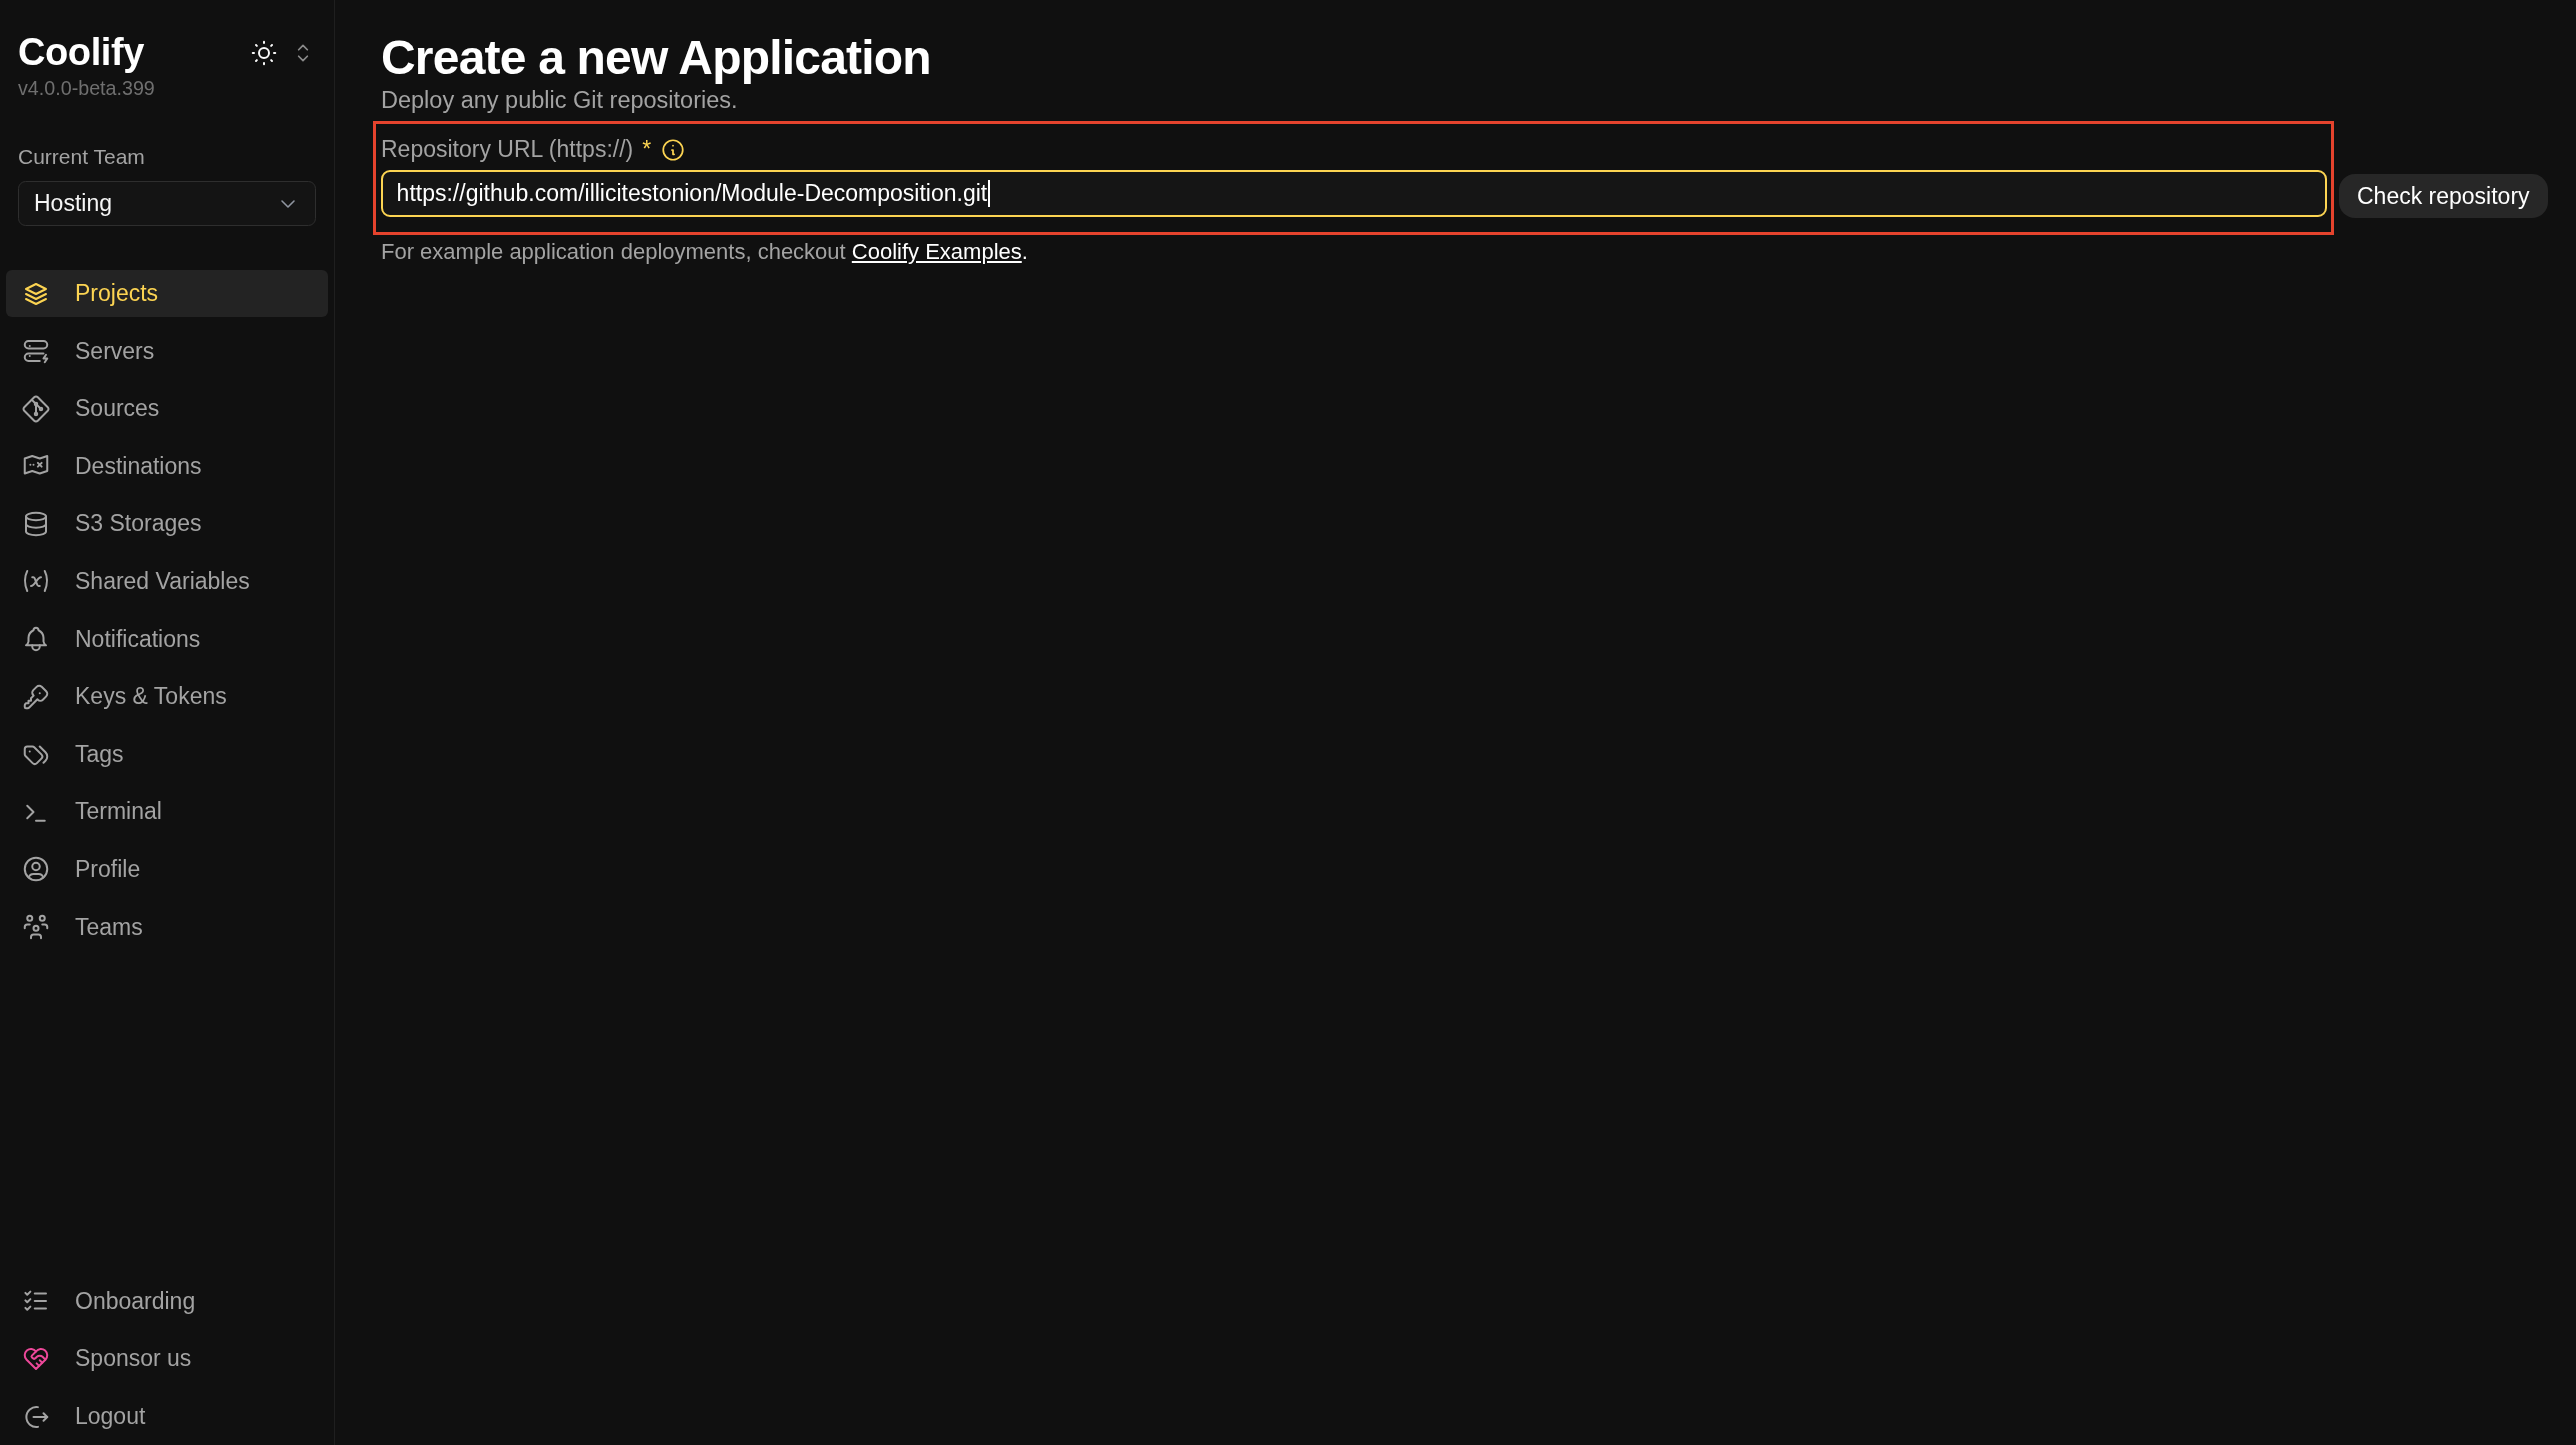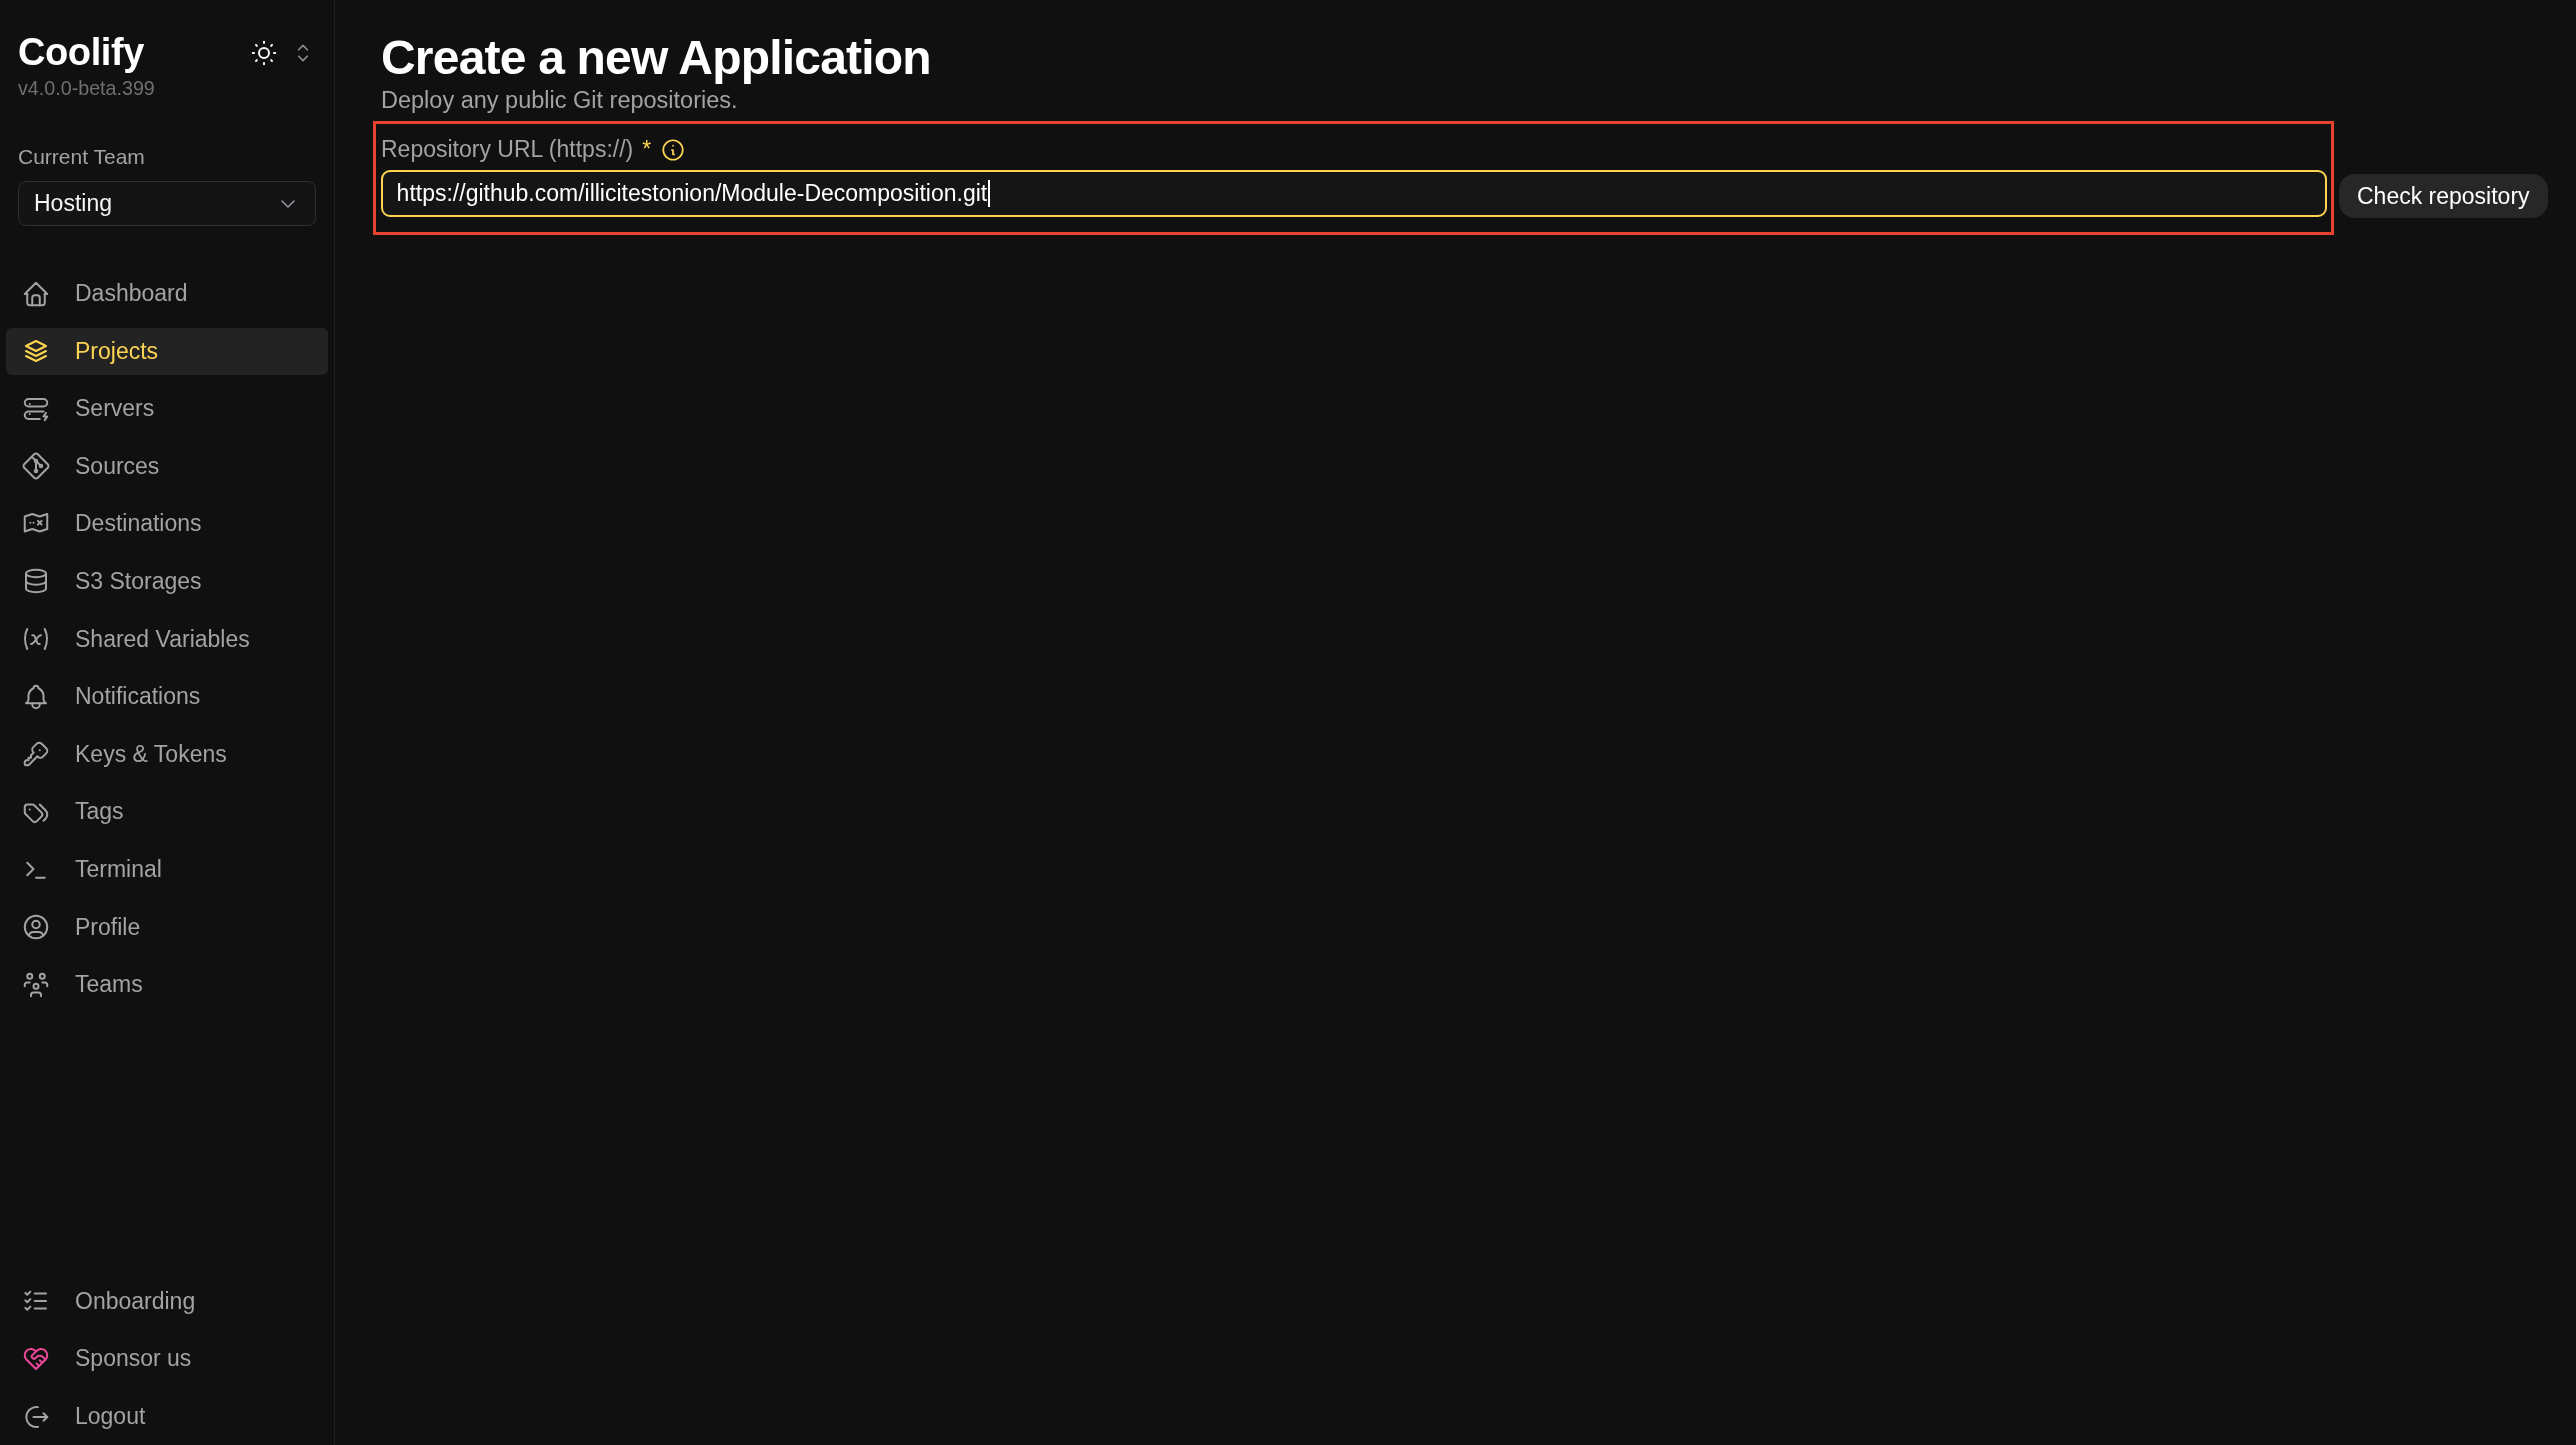--- a/index.html
+++ b/index.html
@@ -133,30 +133,20 @@
   <div class="team-select">
     <span>Hosting</span>
     <span class="chev">
       <svg width="24" height="24" viewBox="0 0 24 24">
           <path d="M6 9l6 6 6-6"></path>
         </svg>
     </span>
   </div>
 
   <ul class="nav">
-    <li class="nav-item">
-      <span class="nicon">
-          <svg width="30" height="30" viewBox="0 0 24 24">
-            <path d="M5 12H3l9-9 9 9h-2"></path>
-            <path d="M5 12v7a2 2 0 0 0 2 2h10a2 2 0 0 0 2-2v-7"></path>
-            <path d="M9 21v-6a2 2 0 0 1 2-2h2a2 2 0 0 1 2 2v6"></path>
-          </svg>
-        </span>
-      <span>Dashboard</span>
-    </li>
     <li class="nav-item active">
       <span class="nicon">
           <svg width="30" height="30" viewBox="0 0 24 24">
             <path d="M12 4l-8 4 8 4 8-4-8-4"></path>
             <path d="M4 12l8 4 8-4"></path>
             <path d="M4 16l8 4 8-4"></path>
           </svg>
         </span>
       <span>Projects</span>
     </li>
@@ -337,14 +327,17 @@
       </span>
   </div>
 
   <div class="repo-input" role="textbox">
     <span>https://github.com/illicitestonion/Module-Decomposition.git</span>
       <span class="caret"></span>
   </div>
 
   <button class="check-btn">Check repository</button>
 
+  <div class="helper">
+    <span>For example application deployments, checkout </span><span class="link">Coolify Examples</span><span class="suffix">.</span>
+  </div>
 </main>
 
 
 </body></html>

